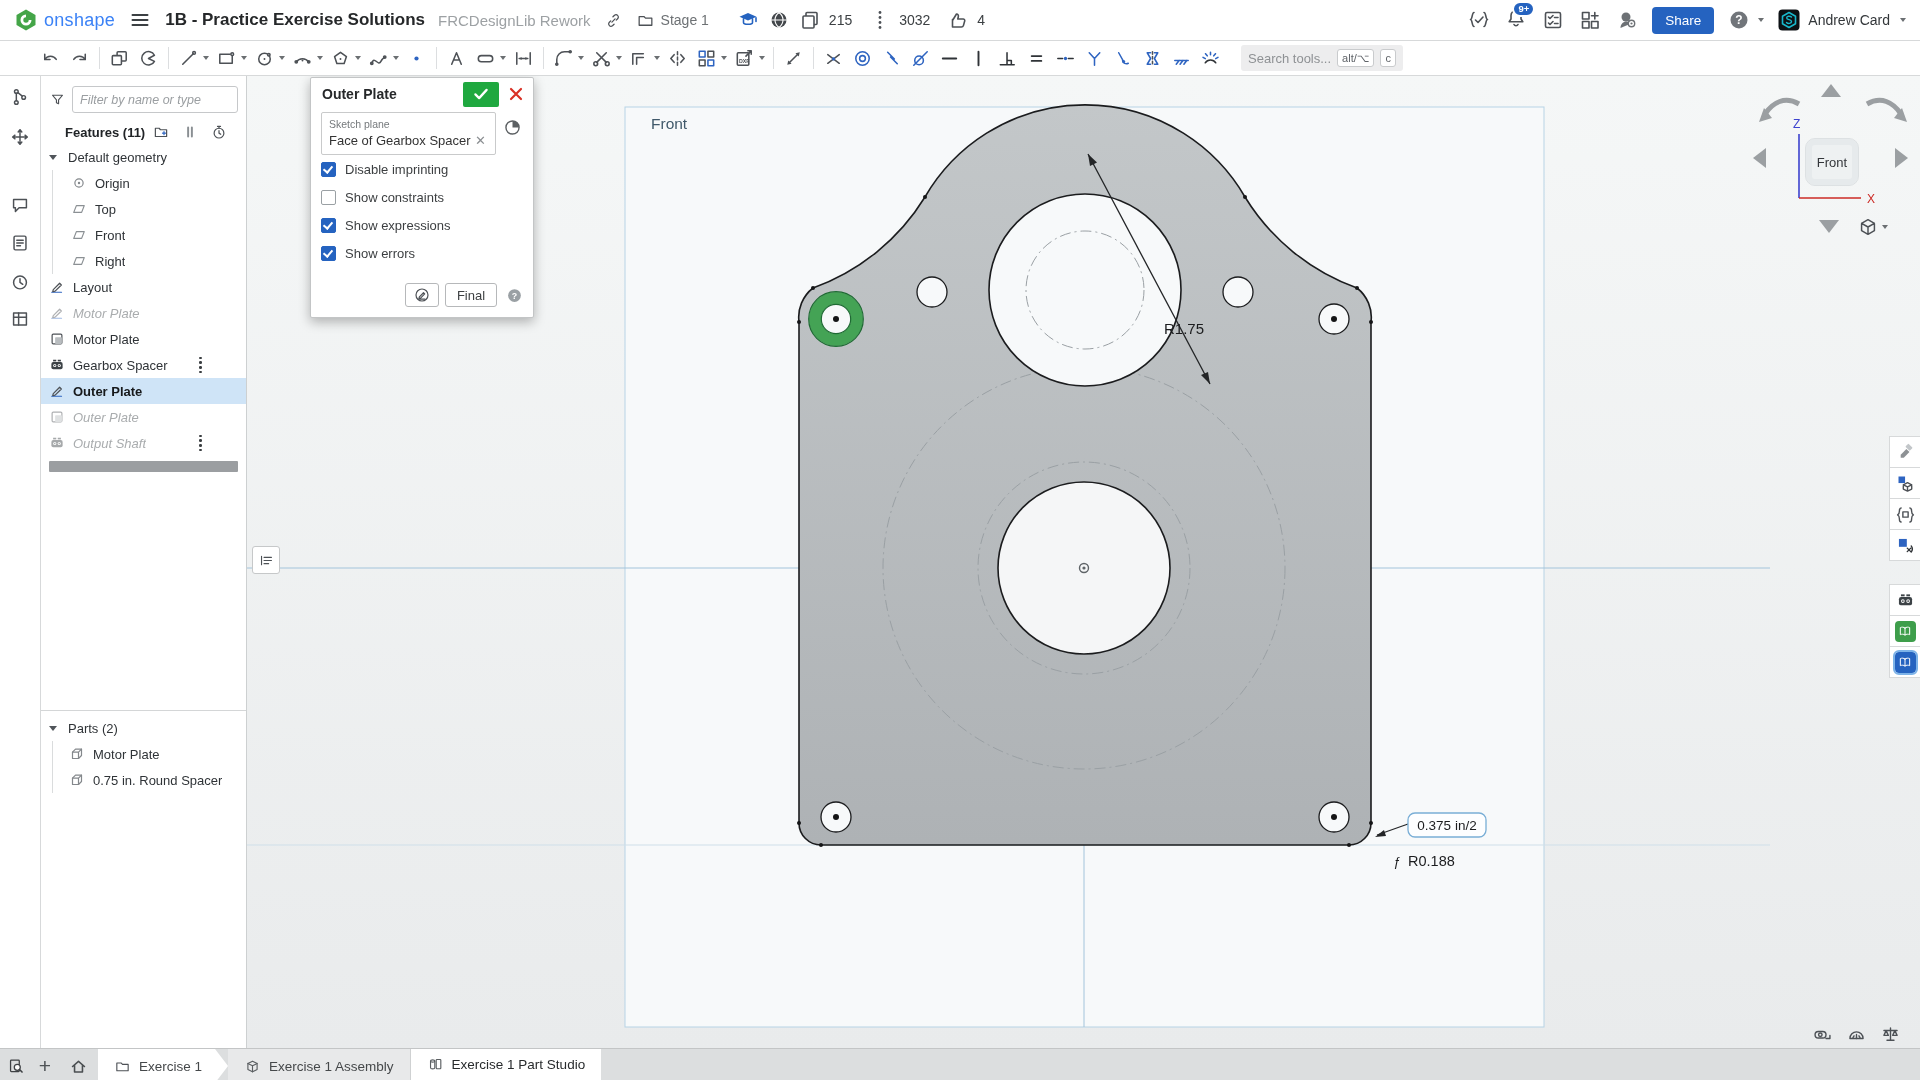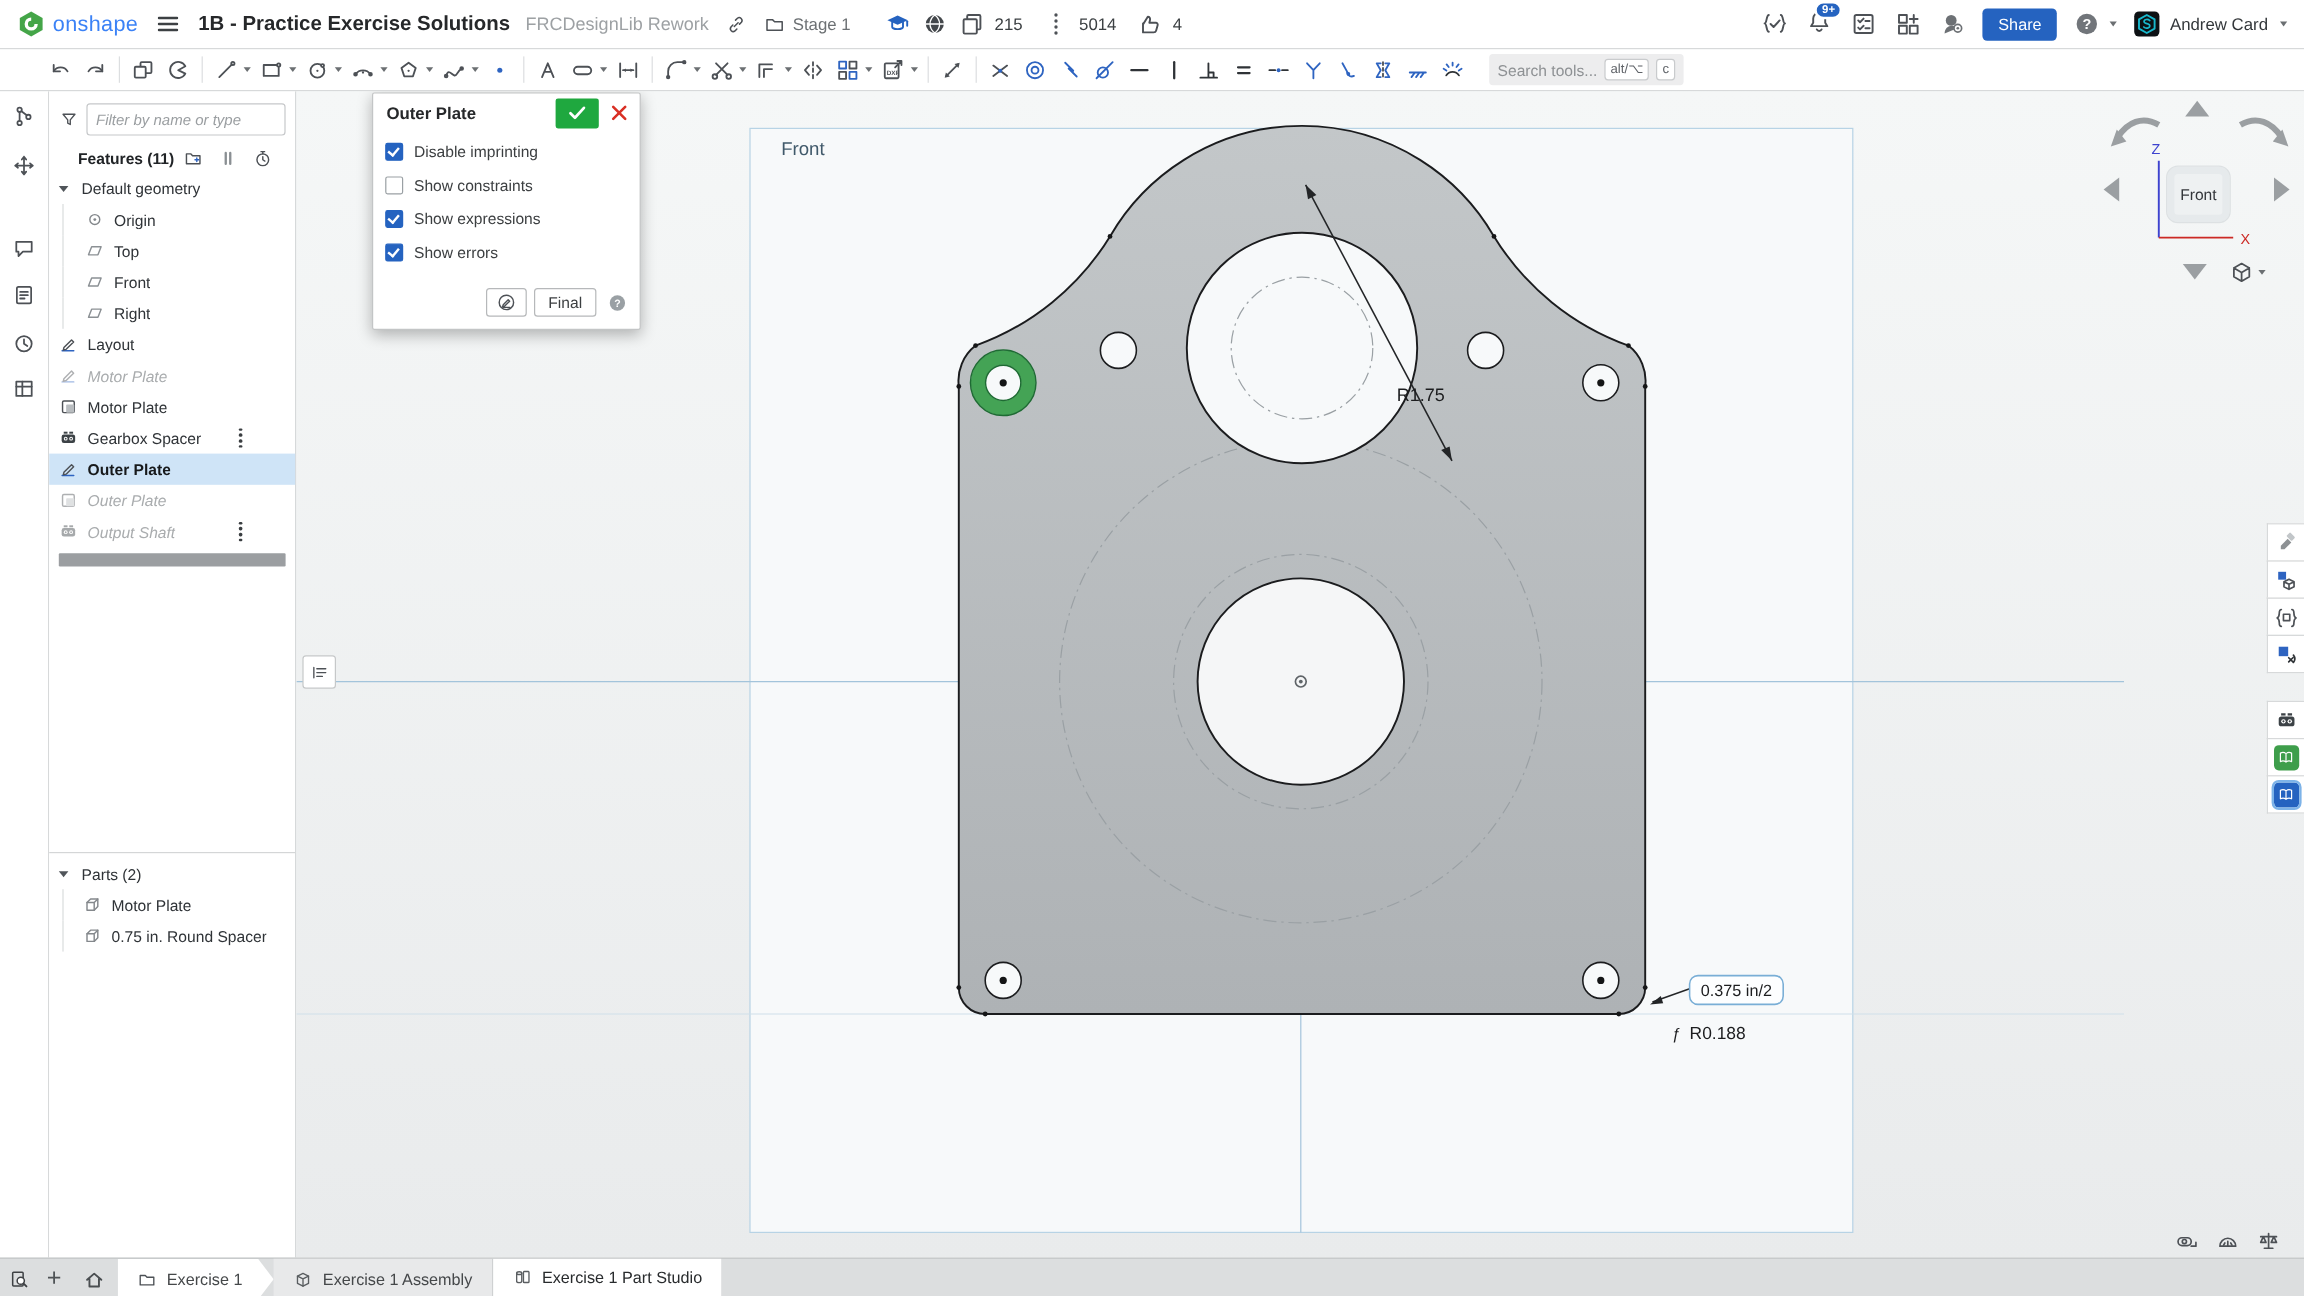--- a/index.html
+++ b/index.html
@@ -185,21 +185,21 @@
         </span>
       <span class="num">215</span>
       <span class="ic">
           <svg viewBox="0 0 24 24">
             <circle cx="12" cy="4.5" r="1.4" style="fill:#4d5156;stroke:none"></circle>
             <circle cx="12" cy="9.5" r="1.4" style="fill:#4d5156;stroke:none"></circle>
             <circle cx="12" cy="14.5" r="1.4" style="fill:#4d5156;stroke:none"></circle>
             <circle cx="12" cy="19.5" r="1.4" style="fill:#4d5156;stroke:none"></circle>
           </svg>
         </span>
-      <span class="num">5014</span>
+      <span class="num">3032</span>
       <span class="ic">
           <svg viewBox="0 0 24 24">
             <path d="M6.5 11.5V19M6.5 12.5 10.5 6c1.5 0 2.2 1.2 1.8 2.8L11.8 11h5.4c1.1 0 1.8 1 1.5 2l-1.3 4.6c-.3 1-1 1.4-2 1.4H6.5"></path>
           </svg>
         </span>
       <span class="num">4</span>
     </div>
     <div class="top-right">
       <span class="ic">
           <svg viewBox="0 0 24 24">
@@ -885,20 +885,35 @@
             </svg>
           </span>
         </button>
       <span class="ic dlg-x">
           <svg viewBox="0 0 24 24">
             <path d="M6 6l12 12M18 6 6 18" style="stroke:#d93025;stroke-width:2.6"></path>
           </svg>
         </span>
     </div>
     <div class="dlg-body">
+      <div class="field-row">
+        <div class="fieldbox">
+          <div class="flabel">Sketch plane</div>
+          <div class="fval">
+            <span>Face of Gearbox Spacer</span>
+            <span class="clear">✕</span>
+          </div>
+        </div>
+        <span class="ic pie">
+            <svg viewBox="0 0 24 24">
+              <circle cx="12" cy="12" r="7.5" style="stroke:#5c6063"></circle>
+              <path d="M12 12V4.5A7.5 7.5 0 0 1 19.5 12z" style="fill:#5c6063;stroke:none"></path>
+            </svg>
+          </span>
+      </div>
       <div id="dialog-checks">
           <div class="chk-row">
             <span class="chk on"></span>
             <span class="chk-lbl">Disable imprinting</span>
           </div>
           <div class="chk-row">
             <span class="chk"></span>
             <span class="chk-lbl">Show constraints</span>
           </div>
           <div class="chk-row">

